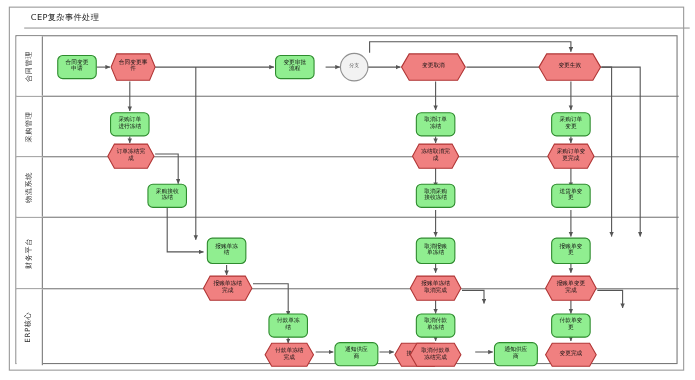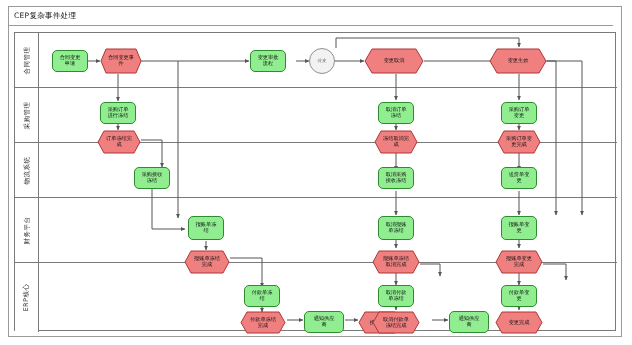--- a/index.html
+++ b/index.html
@@ -10,21 +10,21 @@
   #canvas{
     position:relative;width:632px;height:345px;background:#ffffff;
   }
   
   .frame{
     position:absolute;left:8px;top:6px;width:614px;height:331px;
     border:1px solid #9a9a9a;background:#fff;box-sizing:border-box;
   }
   
   .title-bar{
-    position:absolute;left:8px;top:6px;width:605px;height:20px;
+    position:absolute;left:22px;top:6px;width:605px;height:20px;
     border-bottom:1px solid #9a9a9a;box-sizing:border-box;
     display:flex;align-items:center;padding-left:6px;
   }
   .title-text{
     font-size:7.5px;color:#1a1a1a;letter-spacing:.3px;
     white-space:nowrap;
   }
   
   .pool{
     position:absolute;left:14px;top:32px;width:602px;height:299px;

